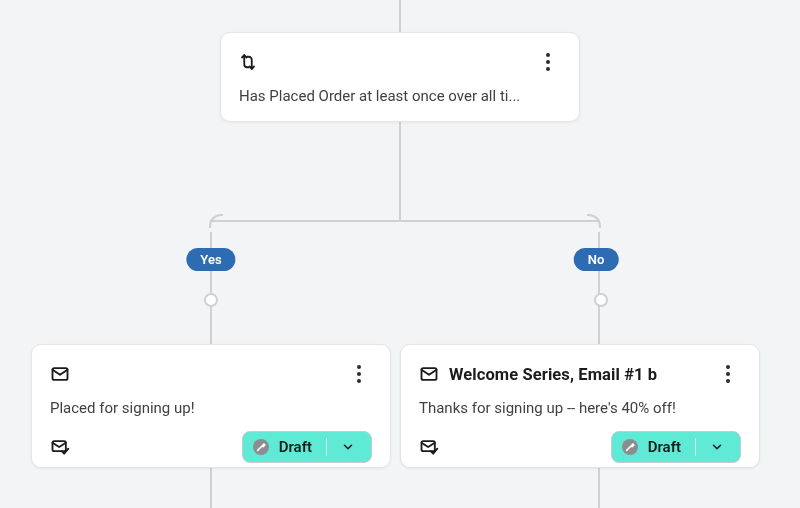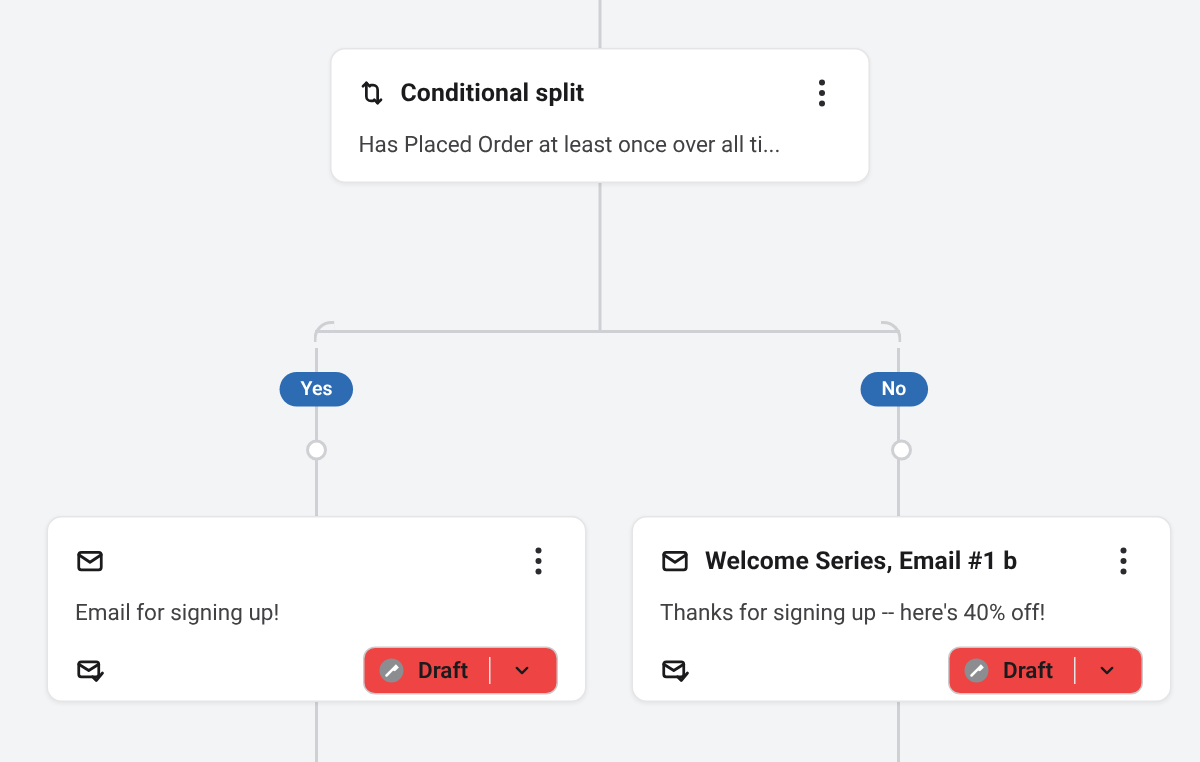--- a/index.html
+++ b/index.html
@@ -53,39 +53,39 @@
   .pill.right{left:596px;}
 
   .card{
     position:absolute;background:var(--card);border:1px solid var(--border);
     border-radius:10px;box-shadow:0 1px 3px rgba(0,0,0,0.06);
     padding:16px 18px 14px 18px;box-sizing:border-box;
   }
   .card.split{top:32px;left:220px;width:360px;height:90px;}
   .card.email{top:344px;width:360px;height:124px;}
   .card.email.left{left:31px;}
-  .card.email.right{left:421px;}
+  .card.email.right{left:400px;}
 
   .card-head{display:flex;align-items:center;gap:10px;}
   .card-title{font-weight:700;font-size:16.5px;letter-spacing:0.1px;}
   .menu{
     margin-left:auto;width:26px;height:26px;border-radius:6px;
     display:flex;align-items:center;justify-content:center;cursor:pointer;
   }
   .menu-dots{display:flex;flex-direction:column;gap:3px;}
   .menu-dots span{width:4px;height:4px;border-radius:50%;background:#2b2b2f;}
   .card-body{margin-top:12px;font-size:15px;color:var(--muted);white-space:nowrap;overflow:hidden;text-overflow:ellipsis;}
   .card-foot{margin-top:14px;display:flex;align-items:center;justify-content:space-between;}
 
   .icon{display:inline-flex;align-items:center;justify-content:center;}
 
   .status-chip{
     display:flex;align-items:center;gap:10px;
     border:1px solid var(--chip-border);border-radius:8px;
-    padding:6px 10px 6px 10px;cursor:pointer;background:#ef4444;
+    padding:6px 10px 6px 10px;cursor:pointer;background:#5eead4;
   }
   .status-chip .bullet{
     width:16px;height:16px;border-radius:50%;background:#8c8d91;
     display:flex;align-items:center;justify-content:center;
   }
   .status-chip .bullet svg{display:block;}
   .status-label{font-weight:600;font-size:15px;}
   .status-chip .caret{width:26px;display:flex;align-items:center;justify-content:center;border-left:1px solid #e3e3e6;margin-left:4px;padding-left:8px;align-self:stretch;}
 
 </style>
@@ -110,21 +110,20 @@
   <div class="card split">
     <div class="card-head">
       <span class="icon">
         <svg width="18" height="18" viewBox="0 0 24 24" fill="none" stroke="#1b1b1d" stroke-width="2.4" stroke-linecap="round" stroke-linejoin="round">
           <path d="M7 3 L7 15 a4 4 0 0 0 4 4 h2"></path>
           <path d="M4 6 L7 3 L10 6"></path>
           <path d="M17 21 L17 9 a4 4 0 0 0 -4 -4 h-2"></path>
           <path d="M14 18 L17 21 L20 18"></path>
         </svg>
       </span>
-      <span class="card-title">Conditional split</span>
       <div class="menu">
         <span class="menu-dots">
             <span></span>
             <span></span>
             <span></span>
           </span>
       </div>
     </div>
     <div class="card-body">Has Placed Order at least once over all ti...</div>
   </div>
@@ -138,21 +137,21 @@
         </svg>
       </span>
       <div class="menu">
         <span class="menu-dots">
             <span></span>
             <span></span>
             <span></span>
           </span>
       </div>
     </div>
-    <div class="card-body">Email for signing up!</div>
+    <div class="card-body">Placed for signing up!</div>
     <div class="card-foot">
       <span class="icon">
         <svg width="20" height="20" viewBox="0 0 24 24" fill="none" stroke="#1b1b1d" stroke-width="2.2" stroke-linecap="round" stroke-linejoin="round">
           <rect x="3" y="5" width="16" height="12" rx="2"></rect>
           <path d="M3 7 L11 12 L19 7"></path>
           <path d="M14 17 L17 20 L22 14"></path>
         </svg>
       </span>
       <div class="status-chip">
         <span class="bullet">

